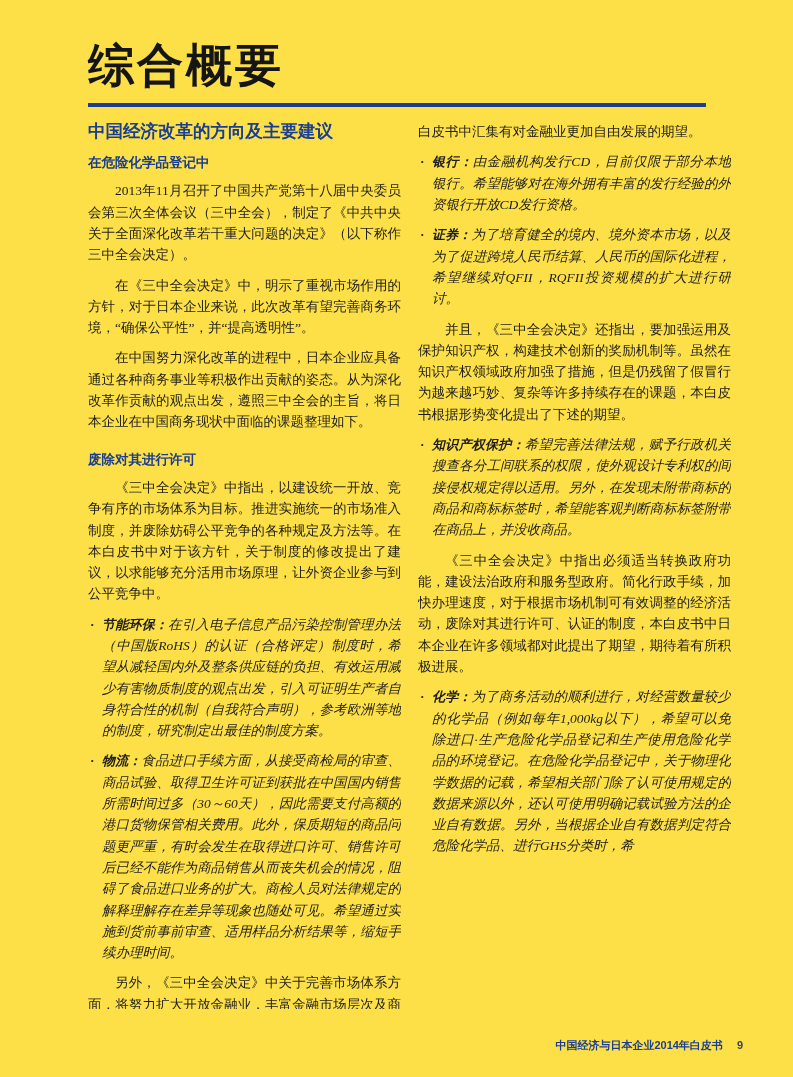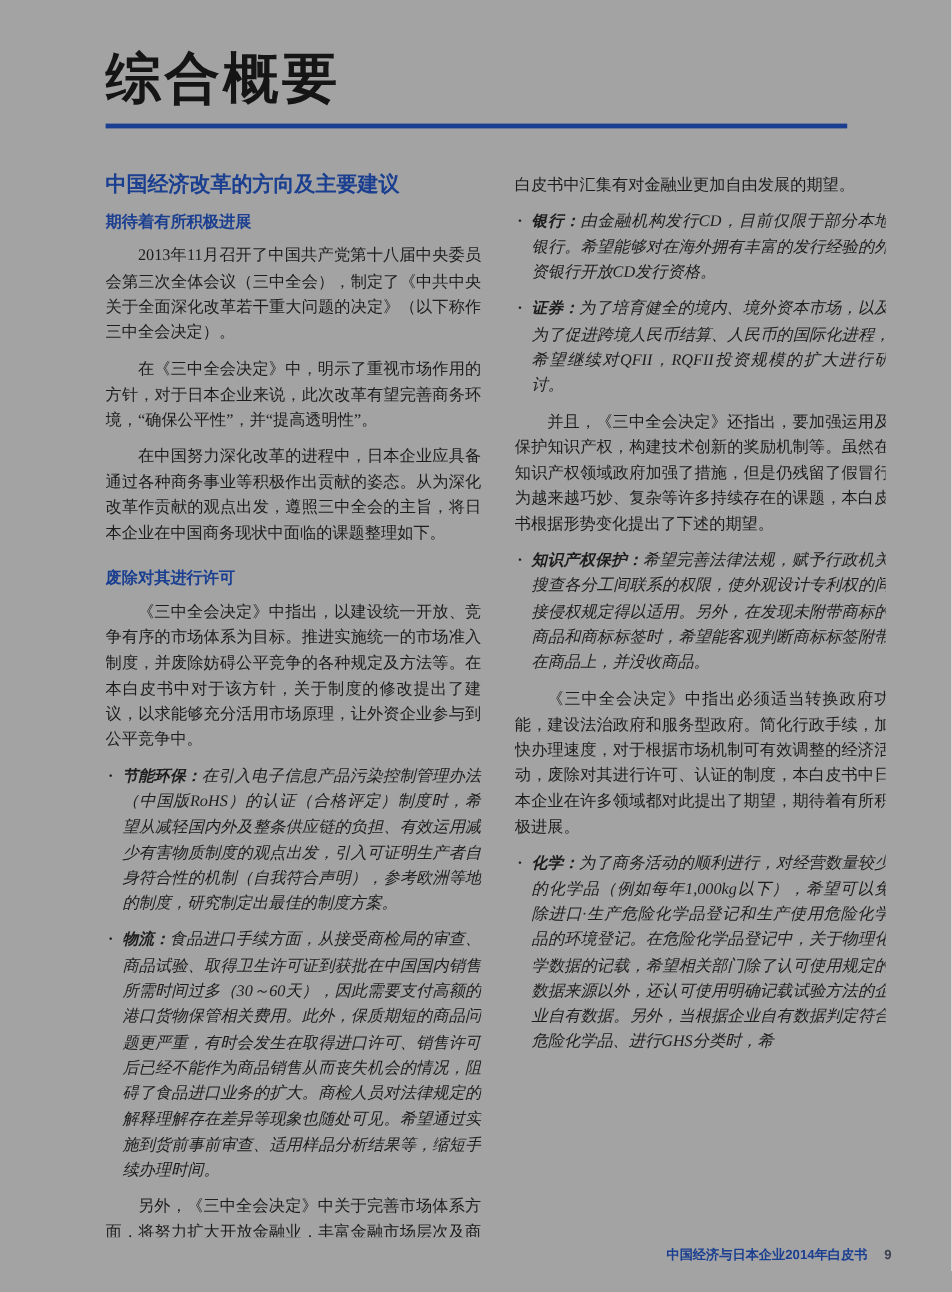--- a/index.html
+++ b/index.html
@@ -1,20 +1,20 @@
 <!DOCTYPE html>
 <html><head>
 <meta charset="utf-8">
 <style>
   html, body { margin: 0; padding: 0; background: #ffffff; }
   .page {
     position: relative;
     width: 793px;
     height: 1077px;
-    background: #a3a3a3;
+    background: #fde047;
     overflow: hidden;
     font-family: "Liberation Serif", "DejaVu Serif", serif;
     color: #1d1d1d;
   }
   .content {
     position: absolute;
     left: 88px;
     top: 38px;
     width: 650px;
   }
@@ -28,22 +28,22 @@
     color: #151515;
   }
   .title-rule {
     width: 618px;
     height: 4px;
     background: #1a3e90;
     margin-top: 10px;
   }
   .columns {
     display: flex;
-    gap: 28px;
-    margin-top: 36px;
+    gap: 17px;
+    margin-top: 14px;
     height: 888px;
     overflow: hidden;
   }
   .col {
     width: 313px;
     flex: 0 0 313px;
     font-size: 13.5px;
     line-height: 21.3px;
     text-align: justify;
     overflow: hidden;
@@ -109,21 +109,21 @@
 <div class="page">
   <div class="content">
 
     <h1 class="page-title">综合概要</h1>
     <div class="title-rule"></div>
 
     <div class="columns">
 
       <div class="col">
         <h2 class="h2">中国经济改革的方向及主要建议</h2>
-        <h3 class="h3">期待着有所积极进展</h3>
+        <h3 class="h3">在危险化学品登记中</h3>
         <p class="body">2013年11月召开了中国共产党第十八届中央委员会第三次全体会议（三中全会），制定了《中共中央关于全面深化改革若干重大问题的决定》（以下称作三中全会决定）。</p>
         <p class="body">在《三中全会决定》中，明示了重视市场作用的方针，对于日本企业来说，此次改革有望完善商务环境，“确保公平性”，并“提高透明性”。</p>
         <p class="body">在中国努力深化改革的进程中，日本企业应具备通过各种商务事业等积极作出贡献的姿态。从为深化改革作贡献的观点出发，遵照三中全会的主旨，将日本企业在中国商务现状中面临的课题整理如下。</p>
         <h3 class="h3 spaced">废除对其进行许可</h3>
         <p class="body">《三中全会决定》中指出，以建设统一开放、竞争有序的市场体系为目标。推进实施统一的市场准入制度，并废除妨碍公平竞争的各种规定及方法等。在本白皮书中对于该方针，关于制度的修改提出了建议，以求能够充分活用市场原理，让外资企业参与到公平竞争中。</p>
 
         <div class="bullets">
           <div class="bullet">
             <span class="term">节能环保：</span><span>在引入电子信息产品污染控制管理办法（中国版RoHS）的认证（合格评定）制度时，希望从减轻国内外及整条供应链的负担、有效运用减少有害物质制度的观点出发，引入可证明生产者自身符合性的机制（自我符合声明），参考欧洲等地的制度，研究制定出最佳的制度方案。</span>
           </div>

